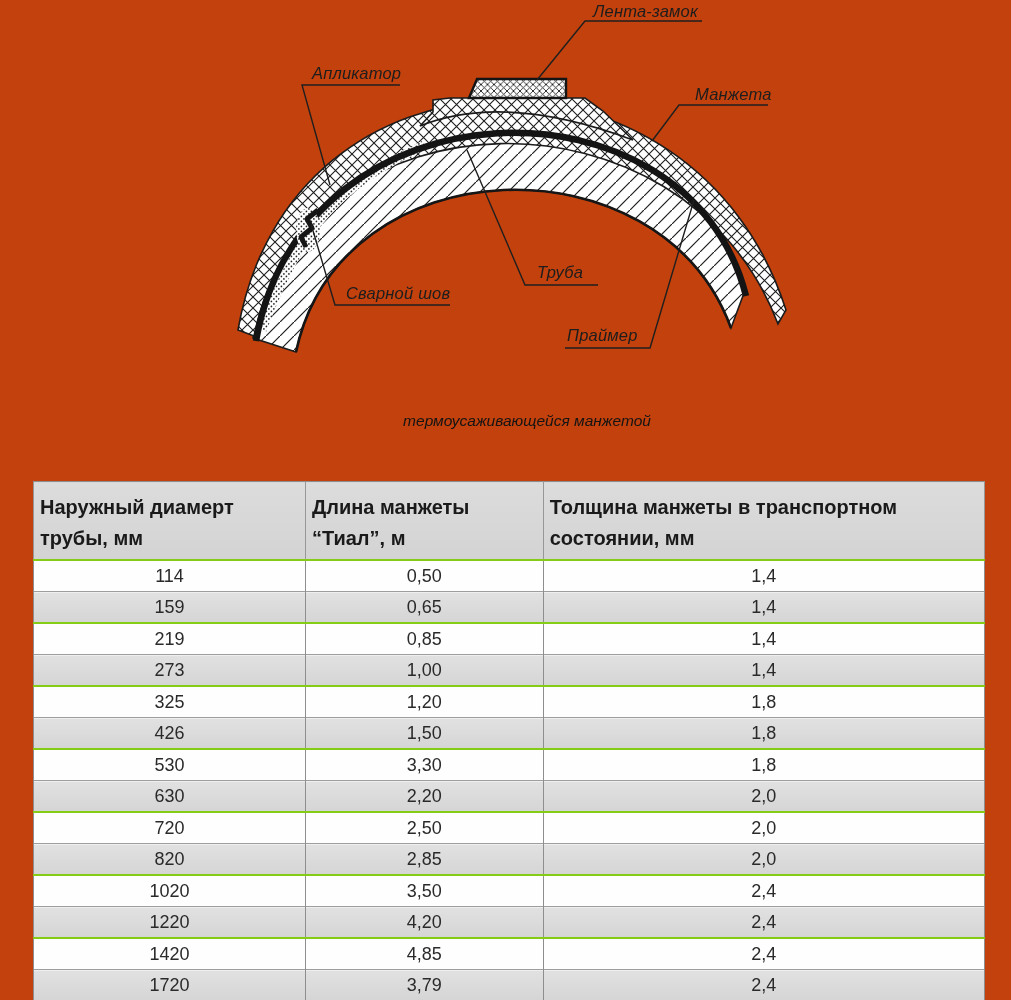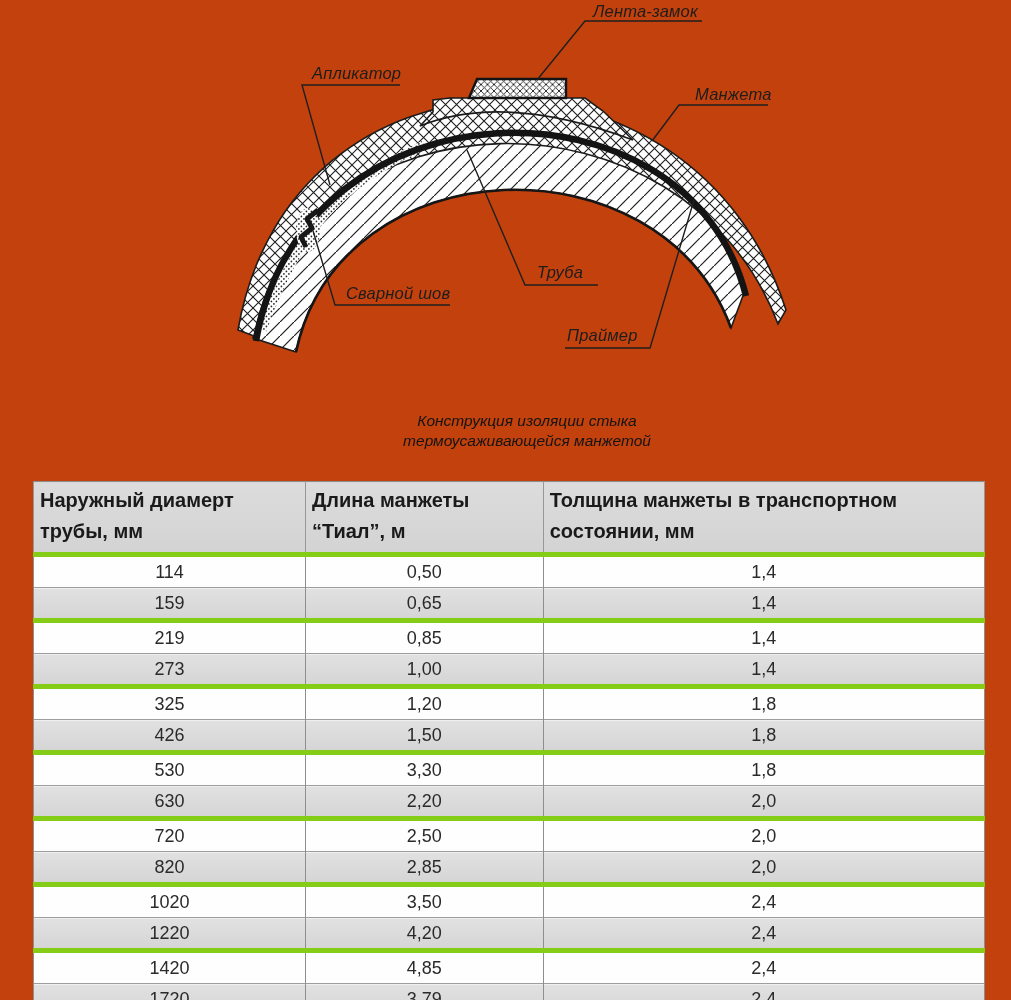--- a/index.html
+++ b/index.html
@@ -11,25 +11,25 @@
   .dlabel{position:absolute;font-style:italic;font-size:16.5px;color:#1d1d1d;
           white-space:nowrap;letter-spacing:.2px;}
   .caption{position:absolute;left:327px;top:411px;width:400px;text-align:center;
            font-style:italic;font-size:15.5px;line-height:20px;color:#141414;}
   
   .spec-table{position:absolute;left:33px;top:481px;width:952px;border-collapse:collapse;
               table-layout:fixed;font-family:"Liberation Sans",sans-serif;
               border:1px solid #8e8e8e;border-bottom:2px solid #868686;}
   .spec-table th{background:linear-gradient(180deg,#dcdcdc,#d3d3d3);color:#1a1a1a;
                  font-size:20px;font-weight:bold;text-align:left;vertical-align:top;
-                 padding:3px 6px 5px 6px;line-height:1.55;
+                 padding:10px 6px 5px 6px;line-height:1.55;
                  border:1px solid #979797;border-top:1px solid #8e8e8e;}
   .spec-table td{font-size:18px;color:#2a2a2a;text-align:center;height:30px;
                  padding:0 4px;border-left:1px solid #8e8e8e;border-right:1px solid #8e8e8e;
-                 border-top:5px solid #84cc16;}
+                 border-top:2px solid #84cc16;}
   .spec-table tbody tr:nth-child(odd) td{background:#fefefe;}
   .spec-table tbody tr:nth-child(even) td{background:linear-gradient(180deg,#e1e1e1,#d5d5d5);
                  border-top:1px solid #9e9e9e;box-shadow:inset 0 1px 0 #efefef;}
 </style>
 </head>
 <body>
 
 <div id="stage">
 
   <div id="diagram">
@@ -82,21 +82,20 @@
     </svg>
 
     <div class="dlabel" style="left:593px;top:2px;">Лента-замок</div>
     <div class="dlabel" style="left:312px;top:64px;">Апликатор</div>
     <div class="dlabel" style="left:695px;top:85px;">Манжета</div>
     <div class="dlabel" style="left:537px;top:263px;text-align:right;">Труба</div>
     <div class="dlabel" style="left:346px;top:284px;">Сварной шов</div>
     <div class="dlabel" style="left:567px;top:326px;text-align:center;">Праймер</div>
 
     <div class="caption">
-      <div>Конструкция изоляции стыка</div>
       <div>термоусаживающейся манжетой</div>
     </div>
   </div>
 
   <table class="spec-table">
     <colgroup>
       <col style="width:28.6%">
       <col style="width:25.0%">
       <col style="width:46.4%">
     </colgroup>

